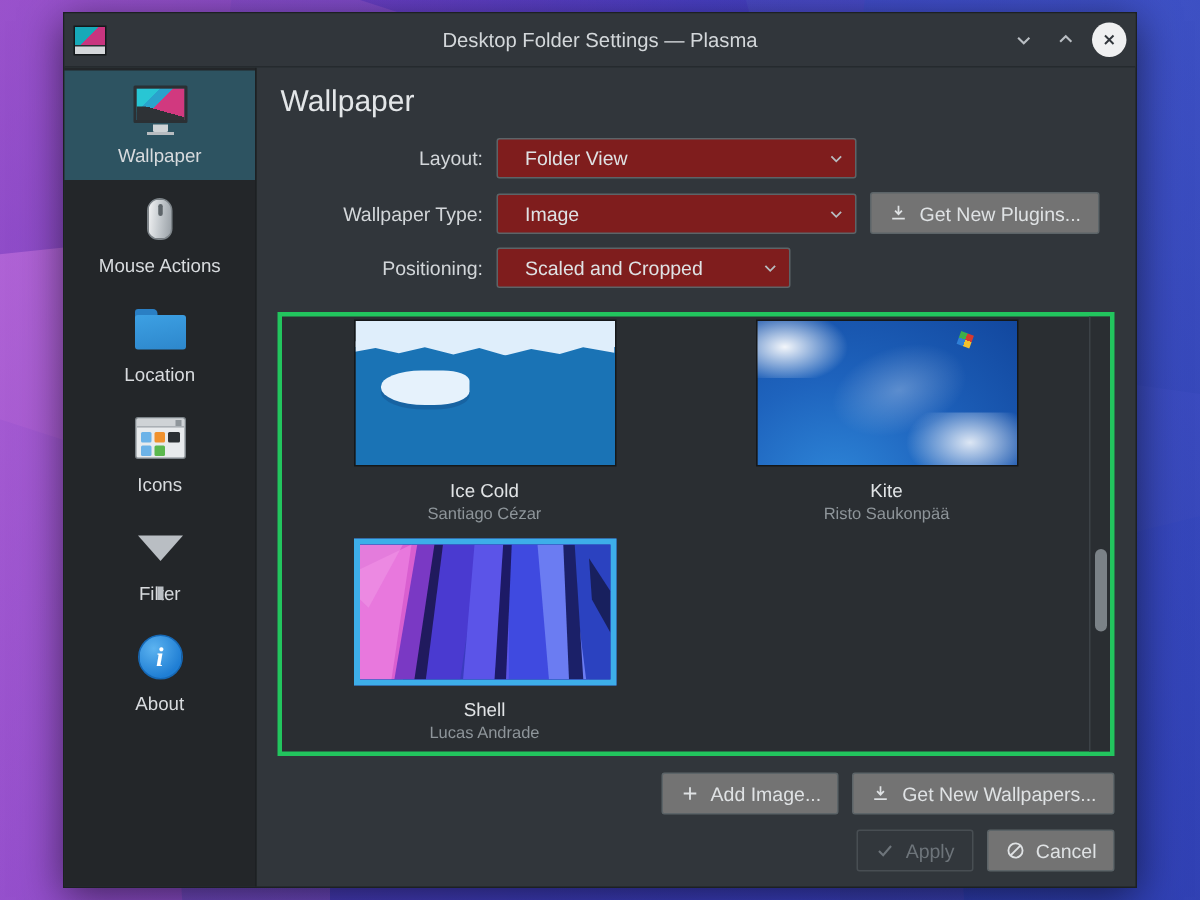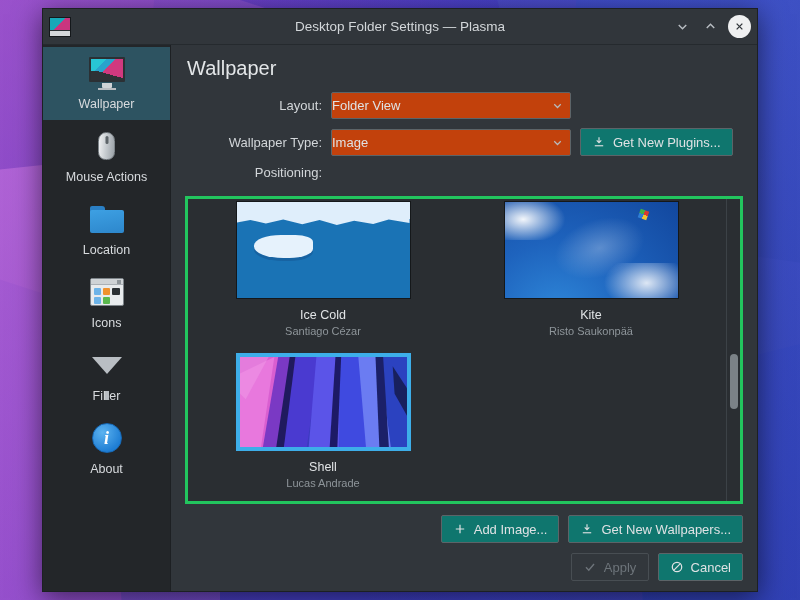--- a/index.html
+++ b/index.html
@@ -166,31 +166,31 @@
   }
 
   
   #main { flex: 1; display: flex; flex-direction: column; min-width: 0; padding: 10px 14px 10px 14px; }
   #page-title { font-size: 20px; color: #e3e6e8; margin: 2px 0 12px 2px; }
 
   
   .form-row { display: flex; align-items: center; margin-bottom: 9px; }
   .form-label { width: 146px; text-align: right; padding-right: 9px; font-size: 13px; color: #d2d6d9; }
   .combo {
-    height: 27px; background: #c2410c; border: 1px solid #5c6468;
+    height: 27px; background: #7f1d1d; border: 1px solid #5c6468;
     border-radius: 2px; display: flex; align-items: center;
-    padding: 0 6px 0 0; font-size: 13px; color: #dfe2e4; cursor: default;
+    padding: 0 6px 0 18px; font-size: 13px; color: #dfe2e4; cursor: default;
   }
   .combo .cval { flex: 1; white-space: nowrap; }
   .combo .chev { margin-left: 12px; color: #b6bbbf; display:flex; }
   .combo.w240 { width: 240px; }
   .combo.w196 { width: 196px; }
 
   .btn {
-    height: 28px; background: #0f766e; border: 1px solid #5c6468;
+    height: 28px; background: #737373; border: 1px solid #5c6468;
     border-radius: 2px; color: #dfe2e4; font-size: 13px;
     display: inline-flex; align-items: center; gap: 7px;
     padding: 0 11px; cursor: default; white-space: nowrap;
   }
   .btn.disabled { color: #6d747a; border-color: #484e53; background: #32373c; }
   .btn-ml { margin-left: 9px; }
 
   
   #grid-wrap {
     flex: 1; min-height: 0; margin-top: 7px;
@@ -428,20 +428,28 @@
                 <path d="M8 2.5 L8 8.5 M5.4 6.2 L8 8.9 L10.6 6.2"></path>
                   <path d="M3.2 12.3 L12.8 12.3"></path>
               </svg>
             </span>
             <span>Get New Plugins...</span>
           </div>
         </div>
 
         <div class="form-row">
           <div class="form-label">Positioning:</div>
+          <div class="combo w196">
+            <span class="cval">Scaled and Cropped</span>
+            <span class="chev">
+              <svg class="i" width="13" height="13" viewBox="0 0 16 16" fill="none" stroke="currentColor" stroke-width="1.5">
+                  <path d="M4 6.5 L8 10.5 L12 6.5"></path>
+                </svg>
+            </span>
+          </div>
         </div>
 
         <div id="grid-wrap">
           <div id="grid">
 
             <div class="cell">
               <div class="thumb art-icecold"></div>
               <div class="thumb-title">Ice Cold</div>
               <div class="thumb-author">Santiago Cézar</div>
             </div>

